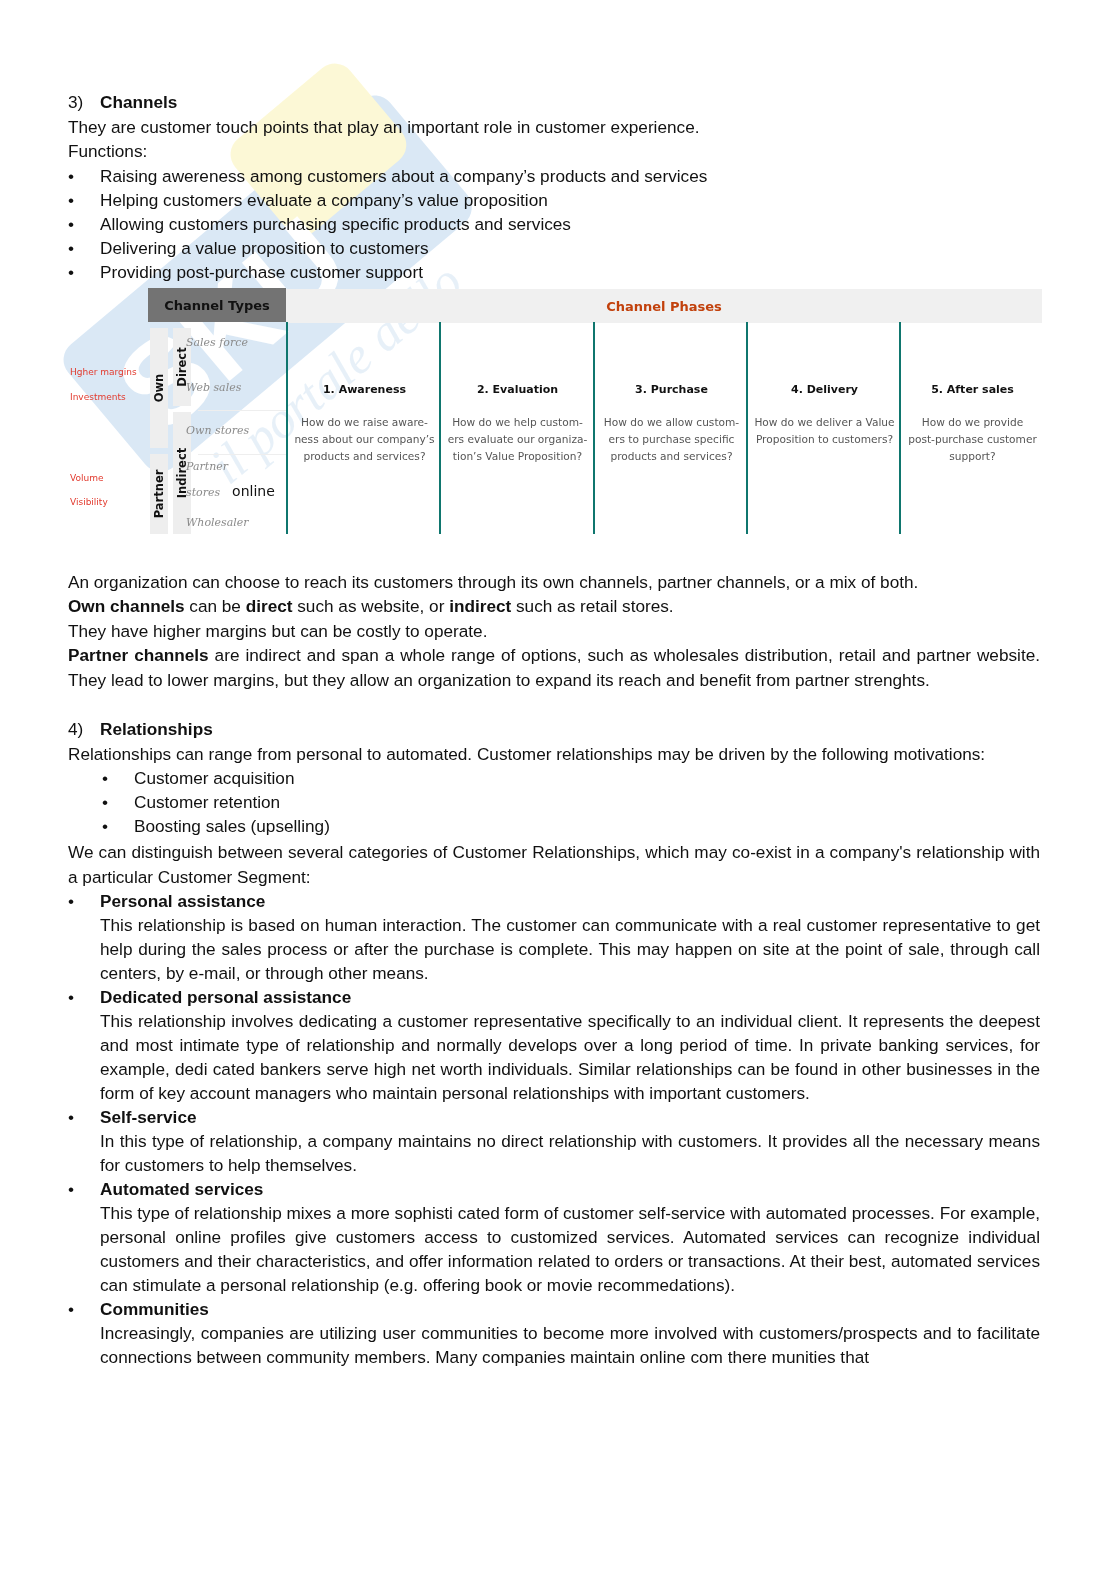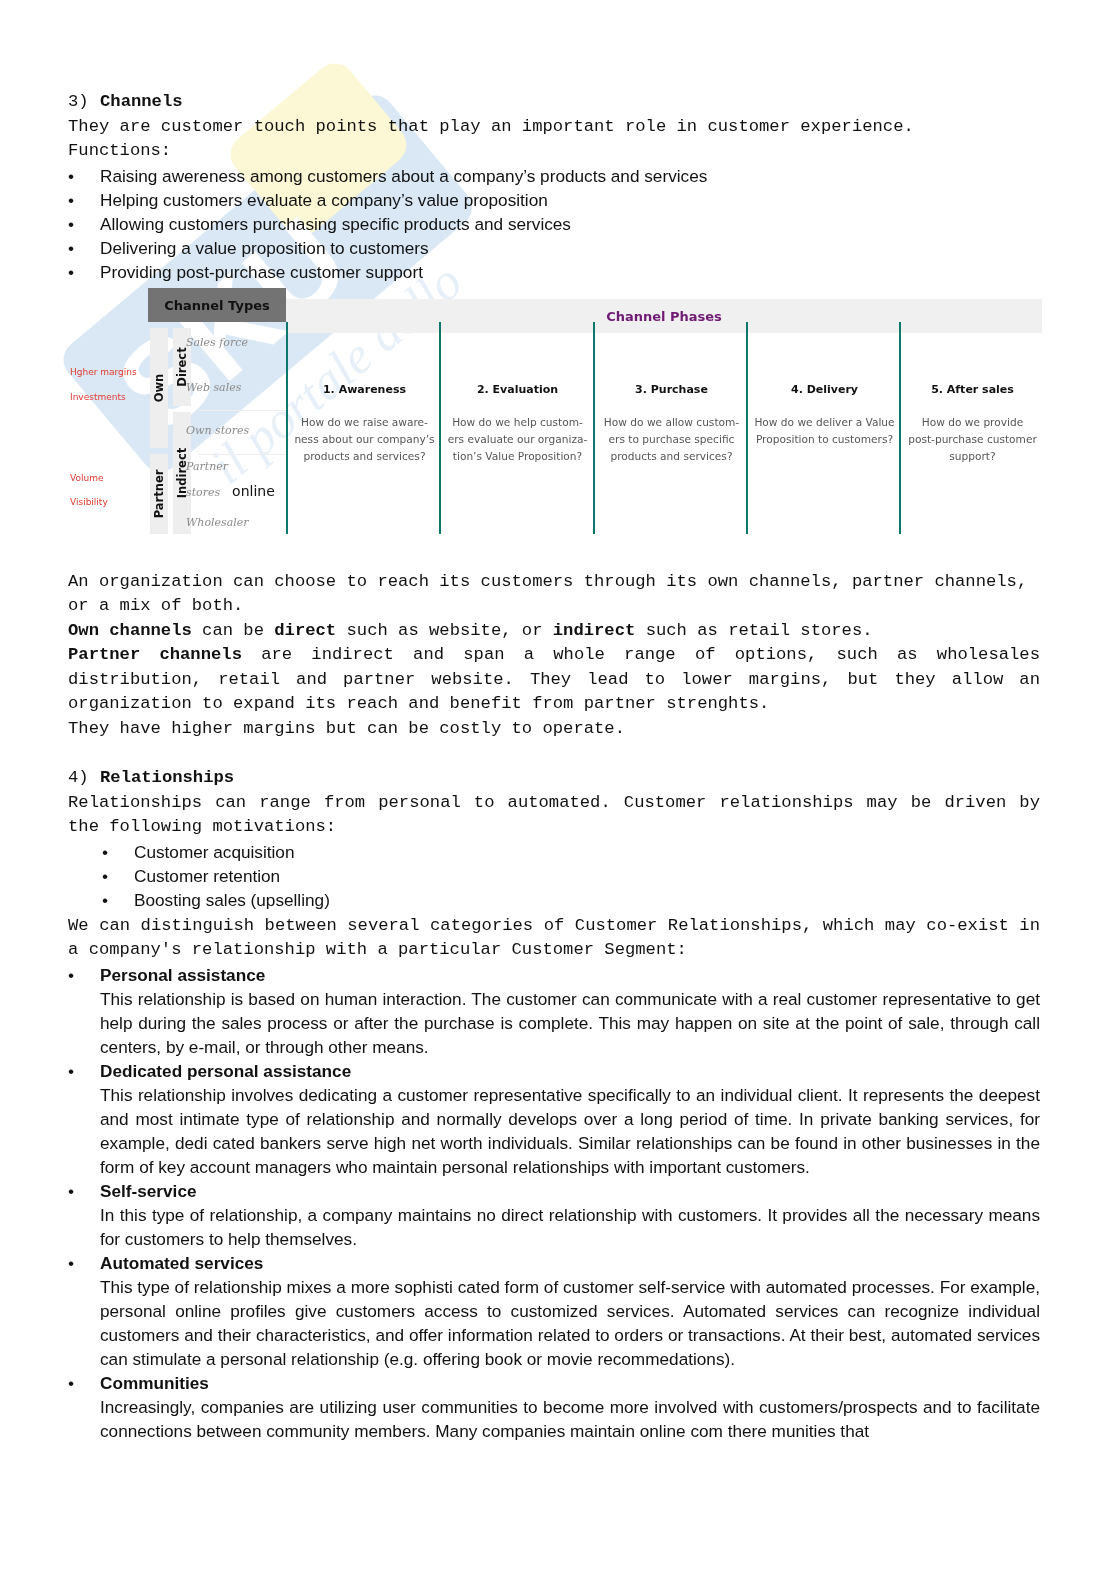--- a/index.html
+++ b/index.html
@@ -2,38 +2,38 @@
 <html><head>
 <meta charset="utf-8">
 <style>
   * { box-sizing: border-box; margin: 0; padding: 0; }
   html, body { width: 1116px; height: 1579px; background: #ffffff; overflow: hidden; }
   body { position: relative; font-family: "Liberation Sans", sans-serif; color: #111; font-size: 17.2px; }
 
   .watermark { position: absolute; left: 20px; top: 40px; width: 480px; height: 500px; pointer-events: none; z-index: 0; }
 
   .page { position: absolute; left: 68px; top: 90px; width: 972px; z-index: 1; }
-  .line { line-height: 24.5px; font-family: Liberation Mono, monospace; }
+  .line { line-height: 24.5px; }
   .heading { font-weight: bold; }
   .heading .num { font-weight: normal; display: inline-block; width: 32px; }
   .bullets { list-style: none; }
   .bullets li { position: relative; padding-left: 32px; line-height: 24px; }
   .bullets li .bullet { position: absolute; left: 0; top: 0; }
   .sub-bullets { list-style: none; margin-left: 34px; }
   .sub-bullets li { position: relative; padding-left: 32px; line-height: 24px; }
   .sub-bullets li .bullet { position: absolute; left: 0; top: 0; }
   .justify { text-align: justify; }
   b { font-weight: bold; }
 
   
   .diagram { position: absolute; left: 68px; top: 288px; width: 974px; height: 246px; z-index: 1; font-family: "DejaVu Sans", sans-serif; }
   .side-notes { position: absolute; left: 0; top: 0; width: 80px; height: 246px; }
   .side-note { position: absolute; left: 2px; font-size: 9px; color: #e23a2e; }
   .types-header { position: absolute; left: 80px; top: 0; width: 138px; height: 34px; background: #737373; font-size: 13px; font-weight: bold; display: flex; align-items: center; justify-content: center; color: #111; }
-  .phases-header { position: absolute; left: 218px; top: 11px; width: 756px; height: 34px; background: #f0f0f0; font-size: 13px; font-weight: bold; display: flex; align-items: center; justify-content: center; color: #701a75; }
+  .phases-header { position: absolute; left: 218px; top: 1px; width: 756px; height: 34px; background: #f0f0f0; font-size: 13px; font-weight: bold; display: flex; align-items: center; justify-content: center; color: #c2410c; }
   .vband { position: absolute; background: #eeeeee; display: flex; align-items: center; justify-content: center; }
   .vband span { transform: rotate(-90deg); font-size: 11.5px; font-weight: bold; white-space: nowrap; color: #111; }
   .type-item { position: absolute; left: 118px; width: 86px; font-family: "DejaVu Serif", serif; font-style: italic; font-size: 11px; color: #8a8a8a; }
   .online { font-family: "DejaVu Sans", sans-serif; font-style: normal; font-size: 14px; color: #111; margin-left: 12px; }
   .type-sep { position: absolute; left: 130px; width: 88px; height: 1px; background: #eeeeee; }
   .phase-col { position: absolute; top: 34px; width: 153px; height: 212px; border-left: 2px solid #0f766e; padding: 60px 4px 0 6px; text-align: center; }
   .phase-title { font-size: 11px; font-weight: bold; color: #111; line-height: 16px; }
   .phase-desc { font-size: 10.6px; color: #555; line-height: 17px; margin-top: 16px; }
 </style>
 </head>
@@ -61,24 +61,24 @@
     <li><span class="bullet">•</span><span>Delivering a value proposition to customers</span></li>
     <li><span class="bullet">•</span><span>Providing post-purchase customer support</span></li>
   </ul>
 
   <div style="height:286px"></div>
 
   <div class="line">An organization can choose to reach its customers through its own channels, partner channels, or a mix of both.</div>
   <div class="line">
     <b>Own channels</b><span> can be </span><b>direct</b><span> such as website, or </span><b>indirect</b><span> such as retail stores.</span>
   </div>
+  <div class="line">They have higher margins but can be costly to operate.</div>
   <div class="line justify">
     <b>Partner channels</b><span> are indirect and span a whole range of options, such as wholesales distribution, retail and partner website. They lead to lower margins, but they allow an organization to expand its reach and benefit from partner strenghts.</span>
   </div>
-  <div class="line">They have higher margins but can be costly to operate.</div>
 
   <div style="height:25px"></div>
 
   <div class="line heading">
     <span class="num">4)</span><span>Relationships</span>
   </div>
   <div class="line justify">Relationships can range from personal to automated. Customer relationships may be driven by the following motivations:</div>
   <ul class="sub-bullets">
     <li><span class="bullet">•</span><span>Customer acquisition</span></li>
     <li><span class="bullet">•</span><span>Customer retention</span></li>

